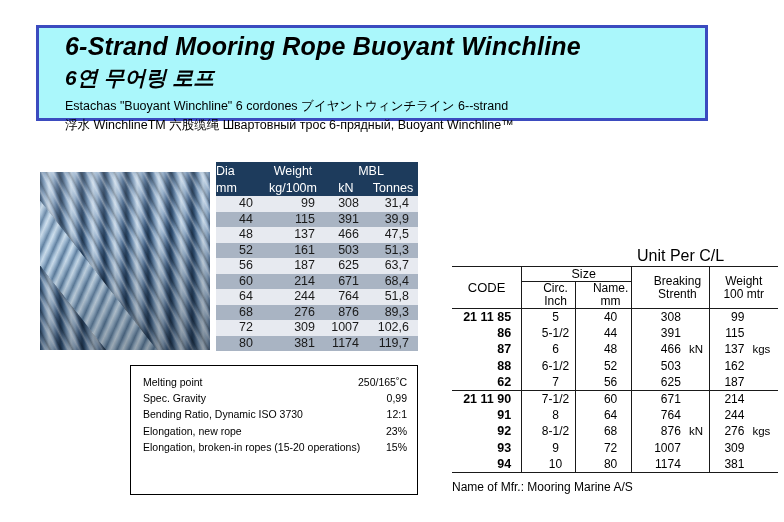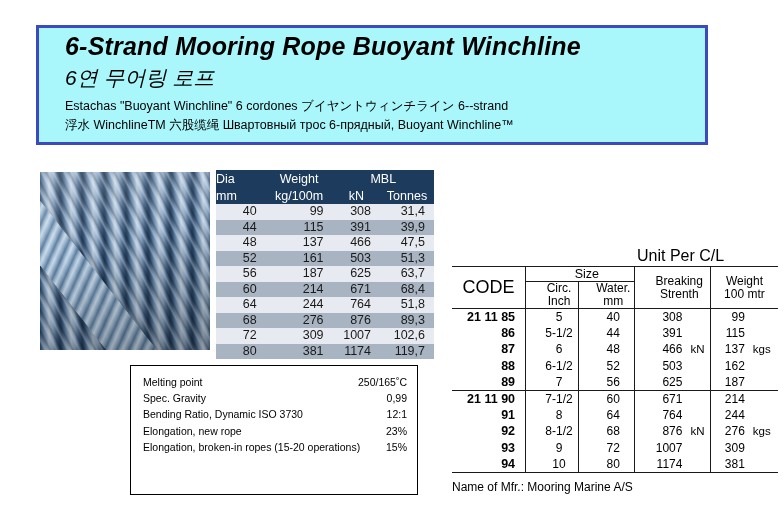--- a/index.html
+++ b/index.html
@@ -7,33 +7,33 @@
     width:784px;height:522px;
     background:#ffffff;
     font-family:"Liberation Sans",sans-serif;
     position:relative;
     overflow:hidden;
     color:#000;
   }
 
   
   #header-banner{
-    position:absolute;left:36px;top:25px;width:672px;height:120px;
+    position:absolute;left:36px;top:25px;width:672px;height:96px;
     background:#aaf7fb;
     border:3px solid #3b4bbf;
     box-sizing:border-box;
   }
   #title-main{
     position:absolute;left:26px;top:4px;
     font-size:25px;font-weight:bold;font-style:italic;
     letter-spacing:.2px;white-space:nowrap;
   }
   #title-korean{
     position:absolute;left:26px;top:36px;
-    font-size:21px;font-weight:normal;font-style:italic;
+    font-size:21px;font-weight:bold;font-style:italic;
     white-space:nowrap;
   }
   #title-sub1{
     position:absolute;left:26px;top:70px;
     font-size:12.5px;white-space:nowrap;
   }
   #title-sub2{
     position:absolute;left:26px;top:89px;
     font-size:12.5px;white-space:nowrap;
   }
@@ -86,21 +86,21 @@
     opacity:.92;
     box-shadow:0 0 6px rgba(0,0,0,.35);
   }
   #rope-photo .shade{
     position:absolute;inset:0;
     background:linear-gradient(165deg,rgba(255,255,255,.18) 0%,rgba(0,0,0,0) 40%,rgba(0,0,0,.30) 100%);
   }
 
   
   #spec-table{
-    position:absolute;left:216px;top:170px;width:218px;
+    position:absolute;left:216px;top:162px;width:202px;
     border-collapse:collapse;
     font-size:12.5px;
   }
   #spec-table th,#spec-table td{
     padding:0;margin:0;border:none;
   }
   #spec-table thead tr{background:#1d3b5c;}
   #spec-table thead th{
     color:#ffffff;font-weight:normal;font-size:12.5px;
     height:17px;vertical-align:middle;
@@ -148,21 +148,21 @@
     border-collapse:collapse;width:326px;
     font-size:12px;
   }
   #code-table td,#code-table th{
     padding:0;border:none;text-align:center;vertical-align:middle;
   }
   #code-table .bt{border-top:1.4px solid #1a1a1a;}
   #code-table .bb{border-bottom:1.4px solid #1a1a1a;}
   #code-table .bl{border-left:1.4px solid #1a1a1a;}
   #code-table .br{border-right:1.4px solid #1a1a1a;padding-left:14px;}
-  #code-table .hdr-code{font-size:18px;margin-top:16px;}
+  #code-table .hdr-code{font-size:13px;margin-top:16px;}
   #code-table .hdr-size{font-size:12.5px;}
   #code-table .two{line-height:13px;display:block;}
   #code-table tbody td{height:16.2px;line-height:16.2px;}
   #code-table .code-cell{
     text-align:right;padding-right:10px;font-weight:bold;font-size:12.5px;
   }
   #code-table .unit-side{
     font-size:11.5px;text-align:left;padding-left:4px;white-space:nowrap;
   }
   #code-table col.k1{width:88px;}
@@ -328,21 +328,21 @@
           <span class="two">Weight</span>
           <span class="two">100 mtr</span>
         </td>
       </tr>
       <tr>
         <td class="bb bl br">
           <span class="two">Circ.</span>
           <span class="two">Inch</span>
         </td>
         <td class="bb br">
-          <span class="two">Water.</span>
+          <span class="two">Name.</span>
           <span class="two">mm</span>
         </td>
       </tr>
     </thead>
     <tbody id="code-table-body">
         <tr>
           <td class="code-cell bt">21 11 85</td>
           <td class="bl br bt">5</td>
           <td class="br bt">40</td>
           <td class=" bt" style="text-align: right; padding-right: 4px;">308</td>
@@ -371,21 +371,21 @@
         <tr>
           <td class="code-cell">88</td>
           <td class="bl br">6-1/2</td>
           <td class="br">52</td>
           <td class="" style="text-align: right; padding-right: 4px;">503</td>
           <td class="unit-side br"></td>
           <td class="" style="text-align: right; padding-right: 4px;">162</td>
           <td class="unit-side"></td>
         </tr>
         <tr>
-          <td class="code-cell bb">89</td>
+          <td class="code-cell bb">62</td>
           <td class="bl br bb">7</td>
           <td class="br bb">56</td>
           <td class=" bb" style="text-align: right; padding-right: 4px;">625</td>
           <td class="unit-side br bb"></td>
           <td class=" bb" style="text-align: right; padding-right: 4px;">187</td>
           <td class="unit-side bb"></td>
         </tr>
         <tr>
           <td class="code-cell bt">21 11 90</td>
           <td class="bl br bt">7-1/2</td>

